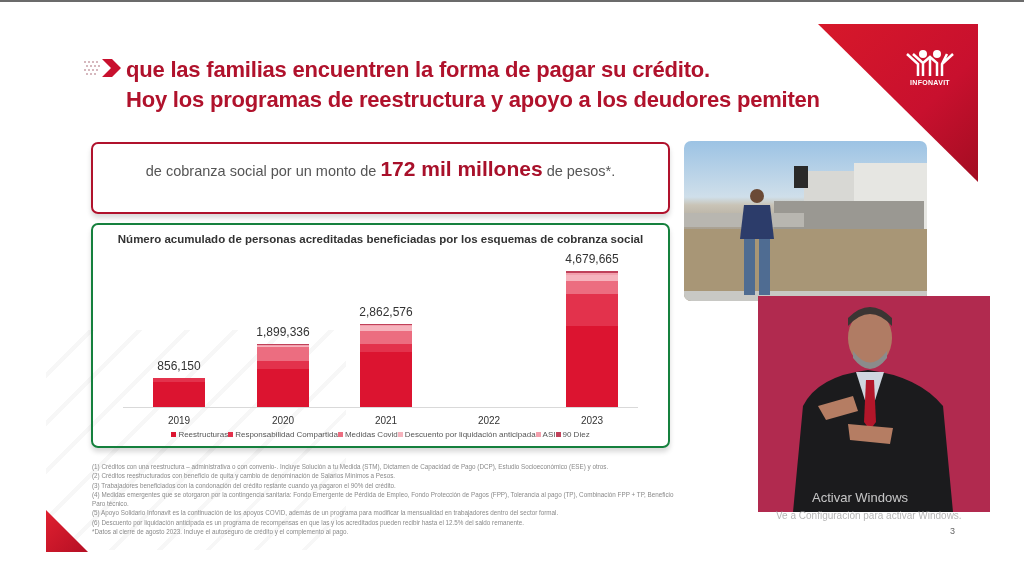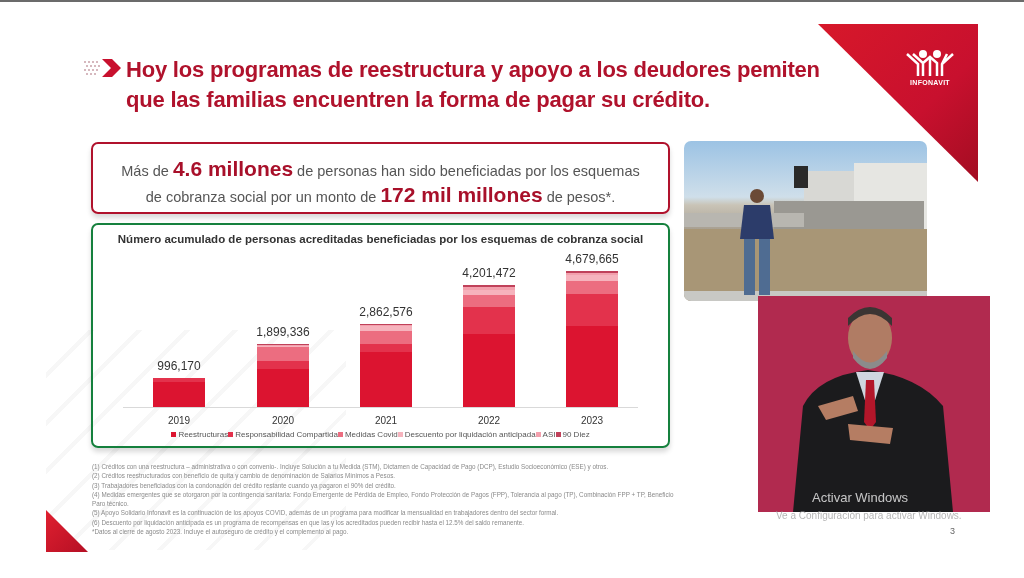--- a/index.html
+++ b/index.html
@@ -77,43 +77,40 @@
       <circle cx="11" cy="13" r="1"></circle>
       <circle cx="15" cy="13" r="1"></circle>
     <circle cx="5" cy="17" r="1"></circle>
       <circle cx="9" cy="17" r="1"></circle>
       <circle cx="13" cy="17" r="1"></circle>
   </g>
   <path d="M20 2 L30 2 L39 11 L30 20 L20 20 L29 11 Z" fill="#c8102e"></path>
 </svg>
 
 <div class="title">
+  <div style="padding-left:0">que las familias encuentren la forma de pagar su crédito.</div>
   <div>Hoy los programas de reestructura y apoyo a los deudores pemiten</div>
-  <div style="padding-left:0">que las familias encuentren la forma de pagar su crédito.</div>
 </div>
 
 <div class="summary-box">
-  <div>
-    <span>Más de </span><span class="hl">4.6 millones</span><span> de personas han sido beneficiadas por los esquemas</span>
-  </div>
   <div>
     <span>de cobranza social por un monto de </span><span class="hl">172 mil millones</span><span> de pesos*.</span>
   </div>
 </div>
 
 <div class="chart-box">
   <div class="chart-title">Número acumulado de personas acreditadas beneficiadas por los esquemas de cobranza social</div>
   <div class="plot" id="plot">
     <div class="axis"></div>
   <div class="bar-group" style="left: 30px; height: 153px;">
         <div class="bar">
           <div class="seg" style="height: 24.9932px; background: rgb(220, 20, 48);"></div>
           <div class="seg" style="height: 3.95736px; background: rgb(227, 50, 76);"></div>
         </div>
-        <div class="bar-label" style="bottom: 34.9506px;">996,170</div>
+        <div class="bar-label" style="bottom: 34.9506px;">856,150</div>
       </div>
       <div class="bar-group" style="left: 134px; height: 153px;">
         <div class="bar">
           <div class="seg" style="height: 38.0711px; background: rgb(220, 20, 48);"></div>
           <div class="seg" style="height: 8.13733px; background: rgb(227, 50, 76);"></div>
           <div class="seg" style="height: 13.9497px; background: rgb(236, 109, 128);"></div>
           <div class="seg" style="height: 1.16248px; background: rgb(246, 179, 189);"></div>
           <div class="seg" style="height: 0.871857px; background: rgb(243, 160, 173);"></div>
           <div class="seg" style="height: 0.776912px; background: rgb(192, 65, 90);"></div>
         </div>
@@ -122,31 +119,20 @@
       <div class="bar-group" style="left: 237px; height: 153px;">
         <div class="bar">
           <div class="seg" style="height: 55.2176px; background: rgb(220, 20, 48);"></div>
           <div class="seg" style="height: 8.13733px; background: rgb(227, 50, 76);"></div>
           <div class="seg" style="height: 13.0779px; background: rgb(236, 109, 128);"></div>
           <div class="seg" style="height: 4.94052px; background: rgb(246, 179, 189);"></div>
           <div class="seg" style="height: 1.01717px; background: rgb(243, 160, 173);"></div>
           <div class="seg" style="height: 0.801411px; background: rgb(192, 65, 90);"></div>
         </div>
         <div class="bar-label" style="bottom: 89.1919px;">2,862,576</div>
-      </div>
-      <div class="bar-group" style="left: 340px; height: 153px;">
-        <div class="bar">
-          <div class="seg" style="height: 72.6548px; background: rgb(220, 20, 48);"></div>
-          <div class="seg" style="height: 27.0276px; background: rgb(227, 50, 76);"></div>
-          <div class="seg" style="height: 11.9154px; background: rgb(236, 109, 128);"></div>
-          <div class="seg" style="height: 5.81238px; background: rgb(246, 179, 189);"></div>
-          <div class="seg" style="height: 2.61557px; background: rgb(243, 160, 173);"></div>
-          <div class="seg" style="height: 2.07711px; background: rgb(192, 65, 90);"></div>
-        </div>
-        <div class="bar-label" style="bottom: 128.103px;">4,201,472</div>
       </div>
       <div class="bar-group" style="left: 443px; height: 153px;">
         <div class="bar">
           <div class="seg" style="height: 80.7921px; background: rgb(220, 20, 48);"></div>
           <div class="seg" style="height: 31.9681px; background: rgb(227, 50, 76);"></div>
           <div class="seg" style="height: 13.0779px; background: rgb(236, 109, 128);"></div>
           <div class="seg" style="height: 5.81238px; background: rgb(246, 179, 189);"></div>
           <div class="seg" style="height: 2.32495px; background: rgb(243, 160, 173);"></div>
           <div class="seg" style="height: 2.0246px; background: rgb(192, 65, 90);"></div>
         </div>

